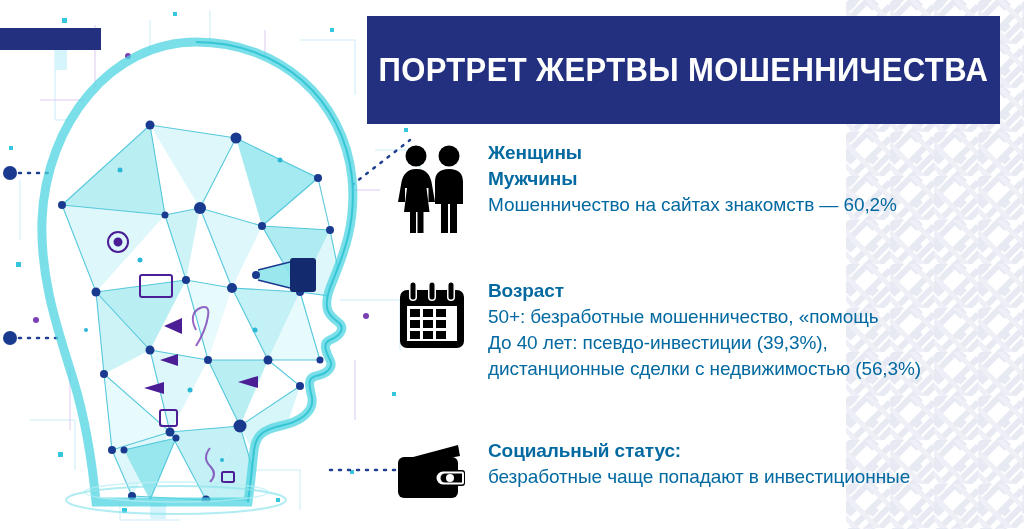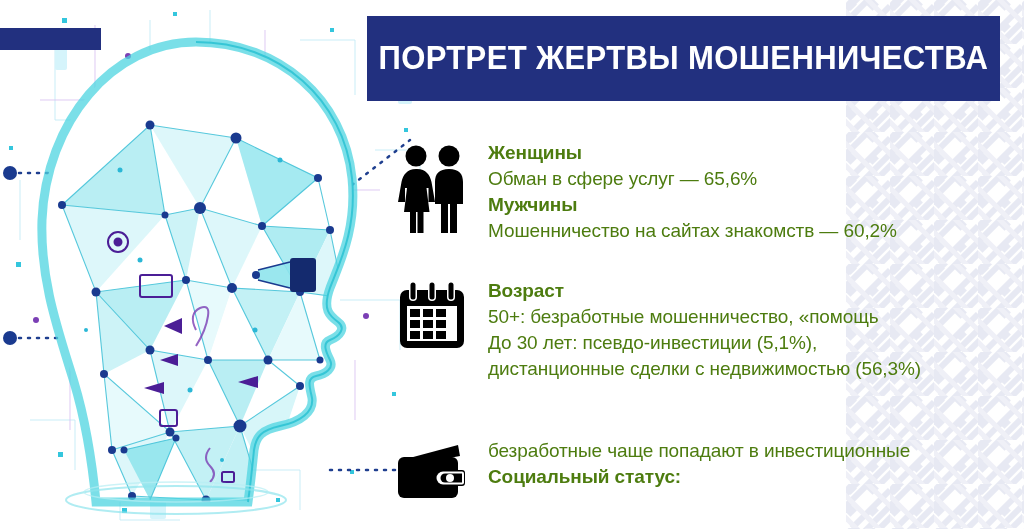--- a/index.html
+++ b/index.html
@@ -64,21 +64,21 @@
     background: #22307f;
     z-index: 3;
   }
 
   
   #title-bar {
     position: absolute;
     left: 367px;
     top: 16px;
     width: 633px;
-    height: 85px;
+    height: 108px;
     background: #22307f;
     z-index: 4;
     display: flex;
     align-items: center;
     justify-content: center;
   }
   #title-text {
     color: #ffffff;
     font-size: 33px;
     font-weight: bold;
@@ -115,21 +115,21 @@
   .text-col {
     position: absolute;
     left: 96px;
     top: 0;
     width: 520px;
   }
 
   .line {
     font-size: 19px;
     line-height: 26px;
-    color: #4d7c0f;
+    color: #0369a1;
     white-space: nowrap;
     letter-spacing: -0.1px;
   }
   .line.b { font-weight: bold; }
   .line .lead { font-weight: normal; }
 
   svg { display: block; }
 </style>
 </head>
 <body>
@@ -400,21 +400,20 @@
 
           <circle cx="19" cy="12" r="10.5" fill="#000"></circle>
           <path d="M19 25 c -9 0 -13 6 -14.5 13 l -3.5 20 l 7 0 l 0 -14 l 2 0 l -3 24 l 6 0 l 0 21 l 6 0 l 0 -21 l 1.5 0 l 0 21 l 6 0 l 0 -21 l 6 0 l -3 -24 l 2 0 l 0 14 l 6.5 0 l -3.5 -20 c -1.5 -7 -5.5 -13 -14.5 -13 z" fill="#000"></path>
 
           <circle cx="52" cy="12" r="10.5" fill="#000"></circle>
           <path d="M52 25 c -10 0 -14 5 -14 13 l 0 22 l 6 0 l 0 29 l 7 0 l 0 -29 l 2 0 l 0 29 l 7 0 l 0 -29 l 6 0 l 0 -22 c 0 -8 -4 -13 -14 -13 z" fill="#000"></path>
         </svg>
       </div>
       <div class="text-col">
         <div class="line b">Женщины</div>
-        <div class="line">Обман в сфере услуг — 65,6%</div>
         <div class="line b">Мужчины</div>
         <div class="line">Мошенничество на сайтах знакомств — 60,2%</div>
       </div>
     </div>
 
     <div class="row" style="top:138px;">
       <div class="icon-cell" style="top:2px;">
         <svg width="68" height="70" viewBox="0 0 68 70" aria-hidden="true">
           <rect x="12" y="2" width="6" height="18" rx="3" fill="#000"></rect>
           <rect x="31" y="2" width="6" height="18" rx="3" fill="#000"></rect>
@@ -436,36 +435,36 @@
               <rect x="38" y="40" width="10" height="8"></rect>
             <rect x="12" y="51" width="10" height="8"></rect>
               <rect x="25" y="51" width="10" height="8"></rect>
               <rect x="38" y="51" width="10" height="8"></rect>
           </g>
         </svg>
       </div>
       <div class="text-col">
         <div class="line b">Возраст</div>
         <div class="line"><span class="lead">50+:</span><span> безработные мошенничество, «помощь</span></div>
-        <div class="line"><span class="lead">До 30 лет:</span><span> псевдо-инвестиции (5,1%),</span></div>
+        <div class="line"><span class="lead">До 40 лет:</span><span> псевдо-инвестиции (39,3%),</span></div>
         <div class="line">дистанционные сделки с недвижимостью (56,3%)</div>
       </div>
     </div>
 
     <div class="row" style="top:298px;">
       <div class="icon-cell" style="top:6px;">
         <svg width="72" height="56" viewBox="0 0 72 56" aria-hidden="true">
           <path d="M6 16 L62 1 L64 12 L10 22 Z" fill="#000"></path>
           <rect x="2" y="13" width="60" height="41" rx="6" fill="#000"></rect>
           <path d="M46 26 h20 a3 3 0 0 1 3 3 v10 a3 3 0 0 1 -3 3 h-20 a8 8 0 0 1 0 -16 z" fill="#000"></path>
           <path d="M47 27.5 h19 a2 2 0 0 1 2 2 v9 a2 2 0 0 1 -2 2 h-19 a6.5 6.5 0 0 1 0 -13 z" fill="#fff"></path>
           <path d="M49 29.5 h17 v9 h-17 a4.5 4.5 0 0 1 0 -9 z" fill="#000"></path>
           <circle cx="54" cy="34" r="4" fill="#fff"></circle>
         </svg>
       </div>
       <div class="text-col">
+        <div class="line b">Социальный статус:</div>
         <div class="line"><span class="lead">безработные</span><span> чаще попадают в инвестиционные</span></div>
-        <div class="line b">Социальный статус:</div>
       </div>
     </div>
 
   </div>
 </div>
 
 </body></html>

